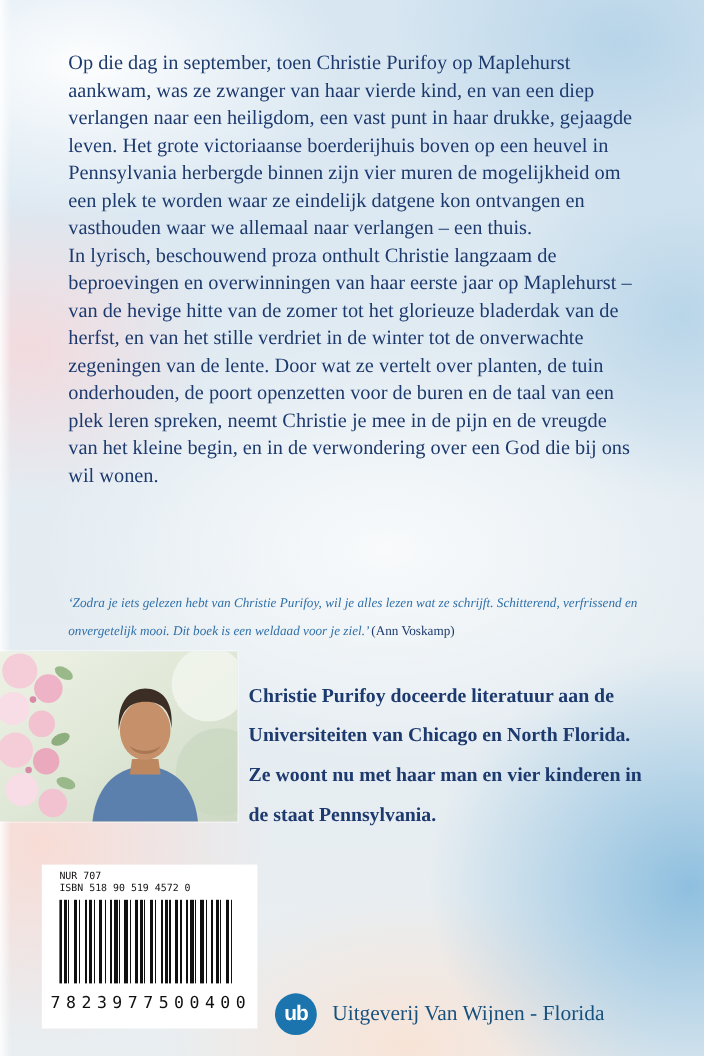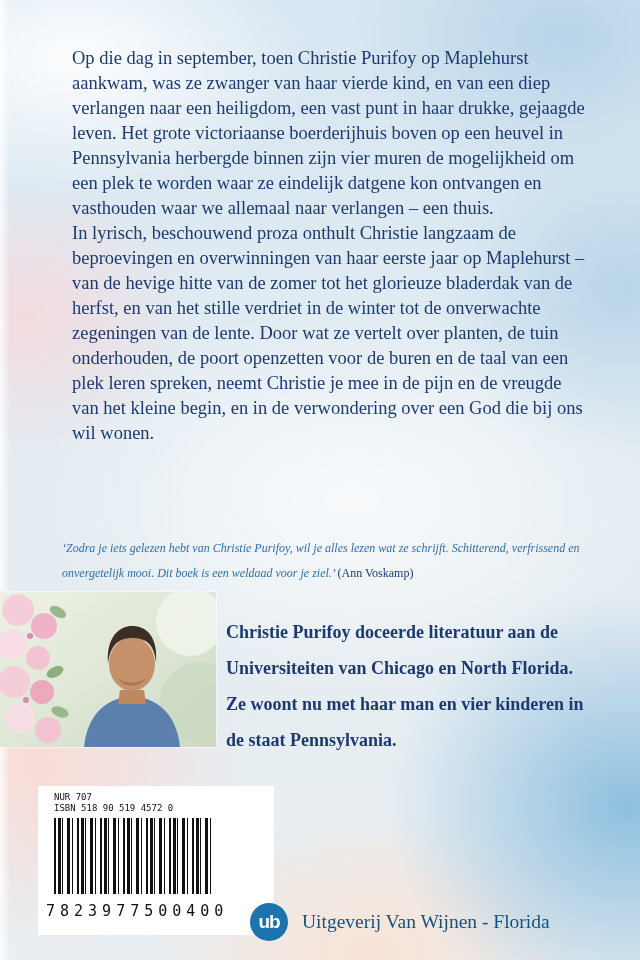--- a/index.html
+++ b/index.html
@@ -16,40 +16,40 @@
       radial-gradient(ellipse 240px 200px at 4% 33%, rgba(246,216,219,0.85), rgba(246,216,219,0) 70%),
       radial-gradient(ellipse 420px 260px at 55% 52%, rgba(255,255,255,0.75), rgba(255,255,255,0) 75%),
       radial-gradient(ellipse 300px 260px at 6% 80%, rgba(249,219,212,0.95), rgba(249,219,212,0) 70%),
       radial-gradient(ellipse 330px 300px at 98% 84%, rgba(138,189,222,0.95), rgba(138,189,222,0) 72%),
       radial-gradient(ellipse 320px 200px at 58% 99%, rgba(250,227,212,0.9), rgba(250,227,212,0) 70%),
       linear-gradient(180deg,#d7e6f1 0%,#e3ecf2 45%,#e9eef1 100%);
   }
   .page-edge{position:absolute;left:0;top:0;width:10px;height:960px;
     background:linear-gradient(90deg,rgba(255,255,255,0.85),rgba(255,255,255,0));}
   .body-text{
-    position:absolute;left:72px;top:46px;width:520px;
+    position:absolute;left:62px;top:46px;width:520px;
     color:#1d3a6e;font-size:18.5px;line-height:25px;text-align:left;
   }
   .body-text p{margin:0;}
   .quote{
     position:absolute;left:62px;top:488px;width:520px;
     font-size:12px;line-height:25px;font-style:italic;color:#2f6fa8;margin-top:48px;
   }
   .quote .attribution{font-style:normal;color:#1d3a6e;}
   .photo{
     position:absolute;left:0px;top:592px;width:216px;height:155px;
     box-shadow:0 0 0 1px rgba(255,255,255,0.5);
     overflow:hidden;
   }
   .bio{
     position:absolute;left:226px;top:596px;width:360px;
     font-weight:bold;color:#1d3a6e;font-size:18px;line-height:36px;
   }
   .barcode-box{
-    position:absolute;left:38px;top:786px;width:236px;height:149px;
+    position:absolute;left:38px;top:786px;width:196px;height:149px;
     background:#ffffff;
     font-family:"DejaVu Sans Mono","Liberation Mono",monospace;
     color:#111;
   }
   .barcode-meta{position:absolute;left:16px;top:6px;font-size:9px;line-height:11px;white-space:pre;}
   .bars{
     position:absolute;left:16px;top:32px;width:158px;height:76px;
     background:repeating-linear-gradient(90deg,
       #111 0 2px,#fff 2px 4px,
       #111 4px 7px,#fff 7px 8px,

